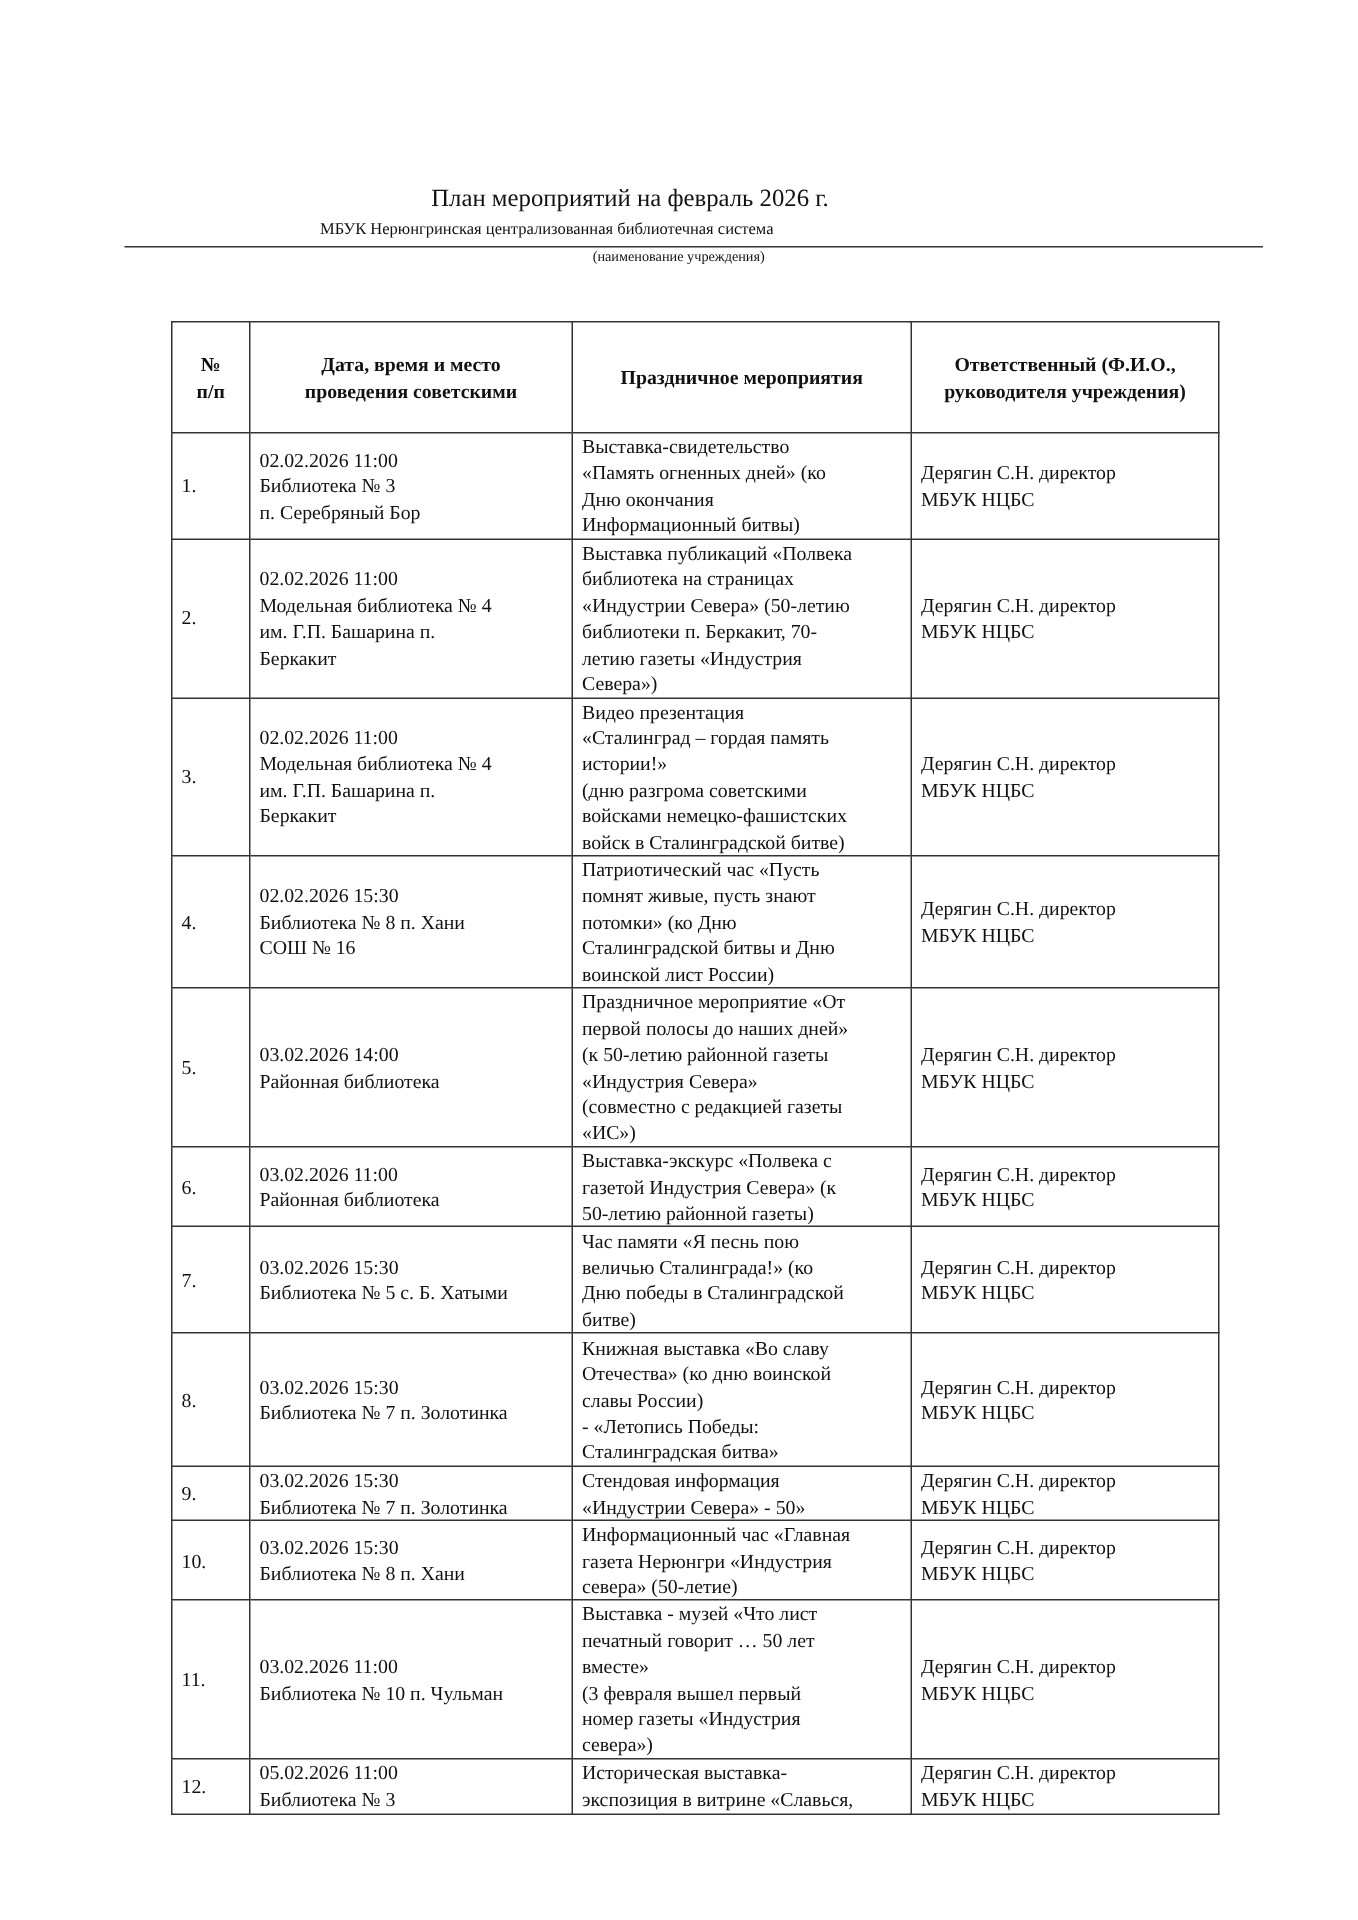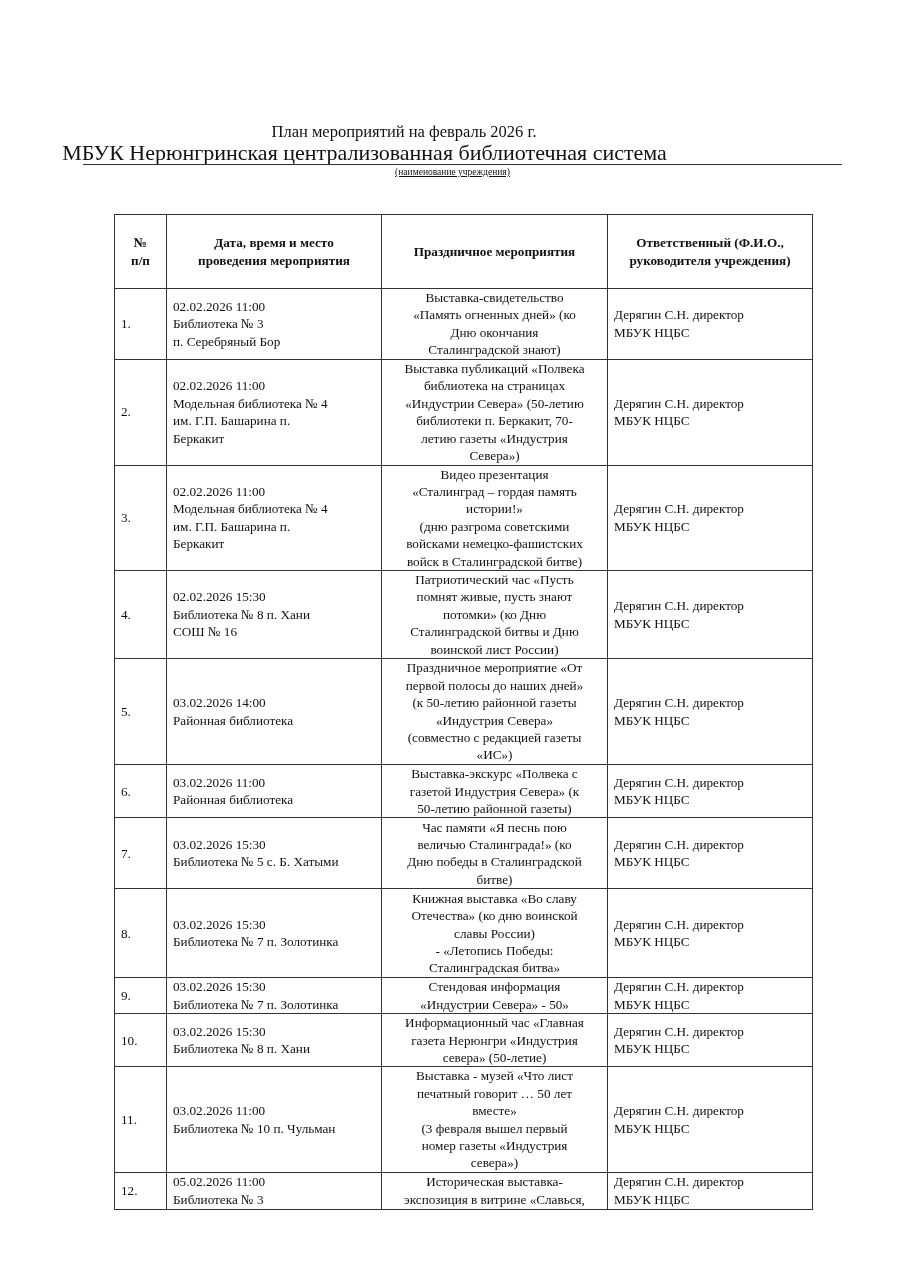--- a/index.html
+++ b/index.html
@@ -1,28 +1,28 @@
 <!DOCTYPE html>
 <html><head>
 <meta charset="utf-8">
 <style>
   html, body { margin: 0; padding: 0; background: #ffffff; }
   body { width: 905px; height: 1280px; position: relative; overflow: hidden;
          font-family: "Liberation Serif", "DejaVu Serif", serif; color: #111; }
-  .title1 { position: absolute; top: 122px; left: 0; width: 808px; text-align: center; font-size: 16.5px; line-height: 20px; }
-  .title2 { position: absolute; top: 143px; left: 0; width: 729px; text-align: center; font-size: 22px; line-height: 20px; }
+  .title1 { position: absolute; top: 122px; left: 0; width: 808px; text-align: center; font-size: 16.5px; line-height: 20px; padding-left: 16px; }
+  .title2 { position: absolute; top: 143px; left: 0; width: 729px; text-align: center; font-size: 11px; line-height: 20px; }
   .title-rule { position: absolute; top: 164px; left: 83px; width: 759px; height: 0; border-top: 1px solid #333; }
-  .subcap { position: absolute; top: 166px; left: 0; width: 905px; text-align: center; font-size: 9.5px; line-height: 12px; text-decoration: underline; }
+  .subcap { position: absolute; top: 166px; left: 0; width: 905px; text-align: center; font-size: 9.5px; line-height: 12px; }
   table.plan { position: absolute; top: 214px; left: 114px; width: 698px; border-collapse: collapse; table-layout: fixed; }
   table.plan td, table.plan th { border: 1.3px solid #333; font-size: 13.2px; line-height: 17.4px; padding: 0 6px; vertical-align: middle; }
   table.plan th { font-weight: bold; text-align: center; }
   th.c-num { text-align: left; }
   td.c-num { text-align: left; padding-left: 8px; }
   td.c-date { text-align: left; }
-  td.c-name { text-align: center; padding: 0 3px; }
+  td.c-name { padding: 0 3px; }
   td.c-resp { }
   col.w1 { width: 52px; } col.w2 { width: 215px; } col.w3 { width: 226px; } col.w4 { width: 205px; }
   .line { display: block; }
 </style>
 </head>
 <body>
 
 <div class="title1">План мероприятий на февраль 2026 г.</div>
 <div class="title2">МБУК Нерюнгринская централизованная библиотечная система</div>
 <div class="title-rule"></div>
@@ -36,21 +36,21 @@
       <col class="w4">
     </colgroup>
   <thead>
     <tr style="height:74px">
       <th class="c-num">
         <span class="line">№</span>
           <span class="line">п/п</span>
       </th>
       <th>
         <span class="line">Дата, время и место</span>
-          <span class="line">проведения мероприятия</span>
+          <span class="line">проведения советскими</span>
       </th>
       <th>
         <span class="line">Праздничное мероприятия</span>
       </th>
       <th>
         <span class="line">Ответственный (Ф.И.О.,</span>
           <span class="line">руководителя учреждения)</span>
       </th>
     </tr>
   </thead>
@@ -61,21 +61,21 @@
         </td>
         <td class="c-date">
           <span class="line">02.02.2026 11:00</span>
           <span class="line">Библиотека № 3</span>
           <span class="line">п. Серебряный Бор</span>
         </td>
         <td class="c-name">
           <span class="line">Выставка-свидетельство</span>
           <span class="line">«Память огненных дней» (ко</span>
           <span class="line">Дню окончания</span>
-          <span class="line">Сталинградской знают)</span>
+          <span class="line">Информационный битвы)</span>
         </td>
         <td class="c-resp">
           <span class="line">Дерягин С.Н. директор</span>
           <span class="line">МБУК НЦБС</span>
         </td>
       </tr>
       <tr style="height: 106px;">
         <td class="c-num">
           <span class="line">2.</span>
         </td>

